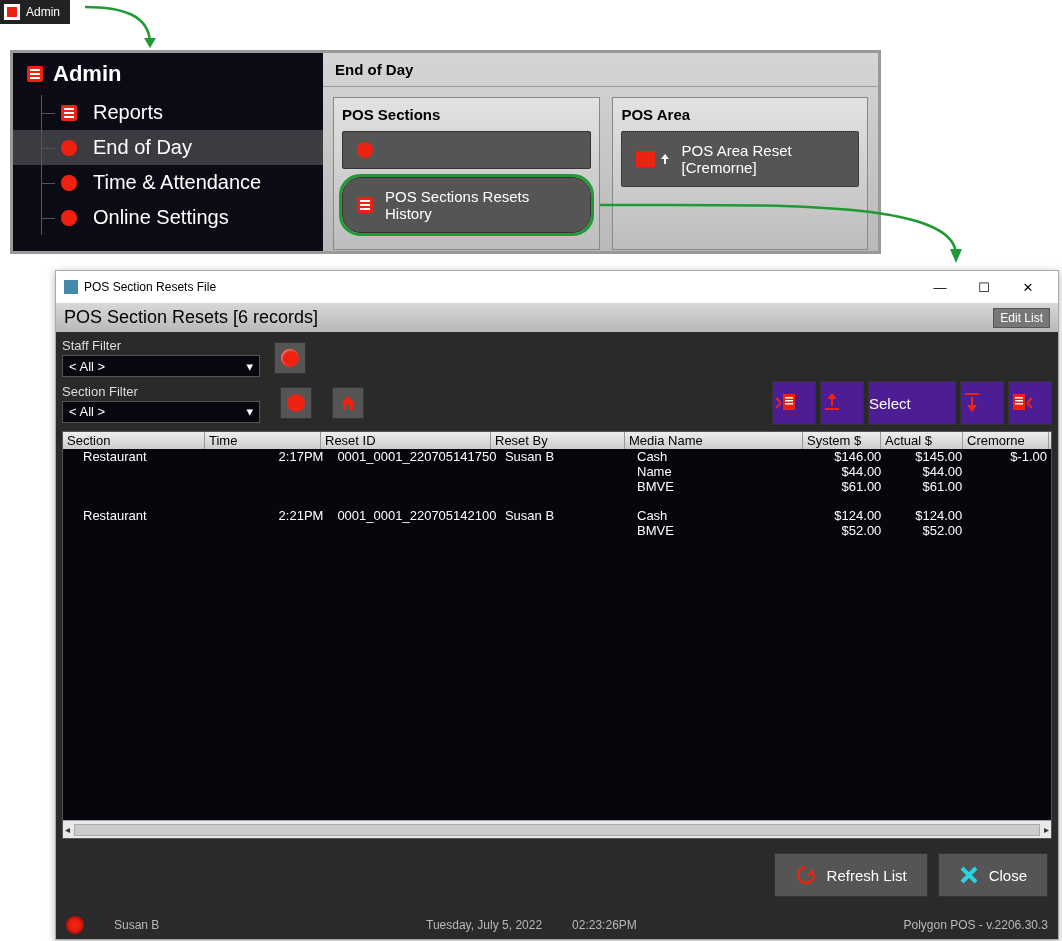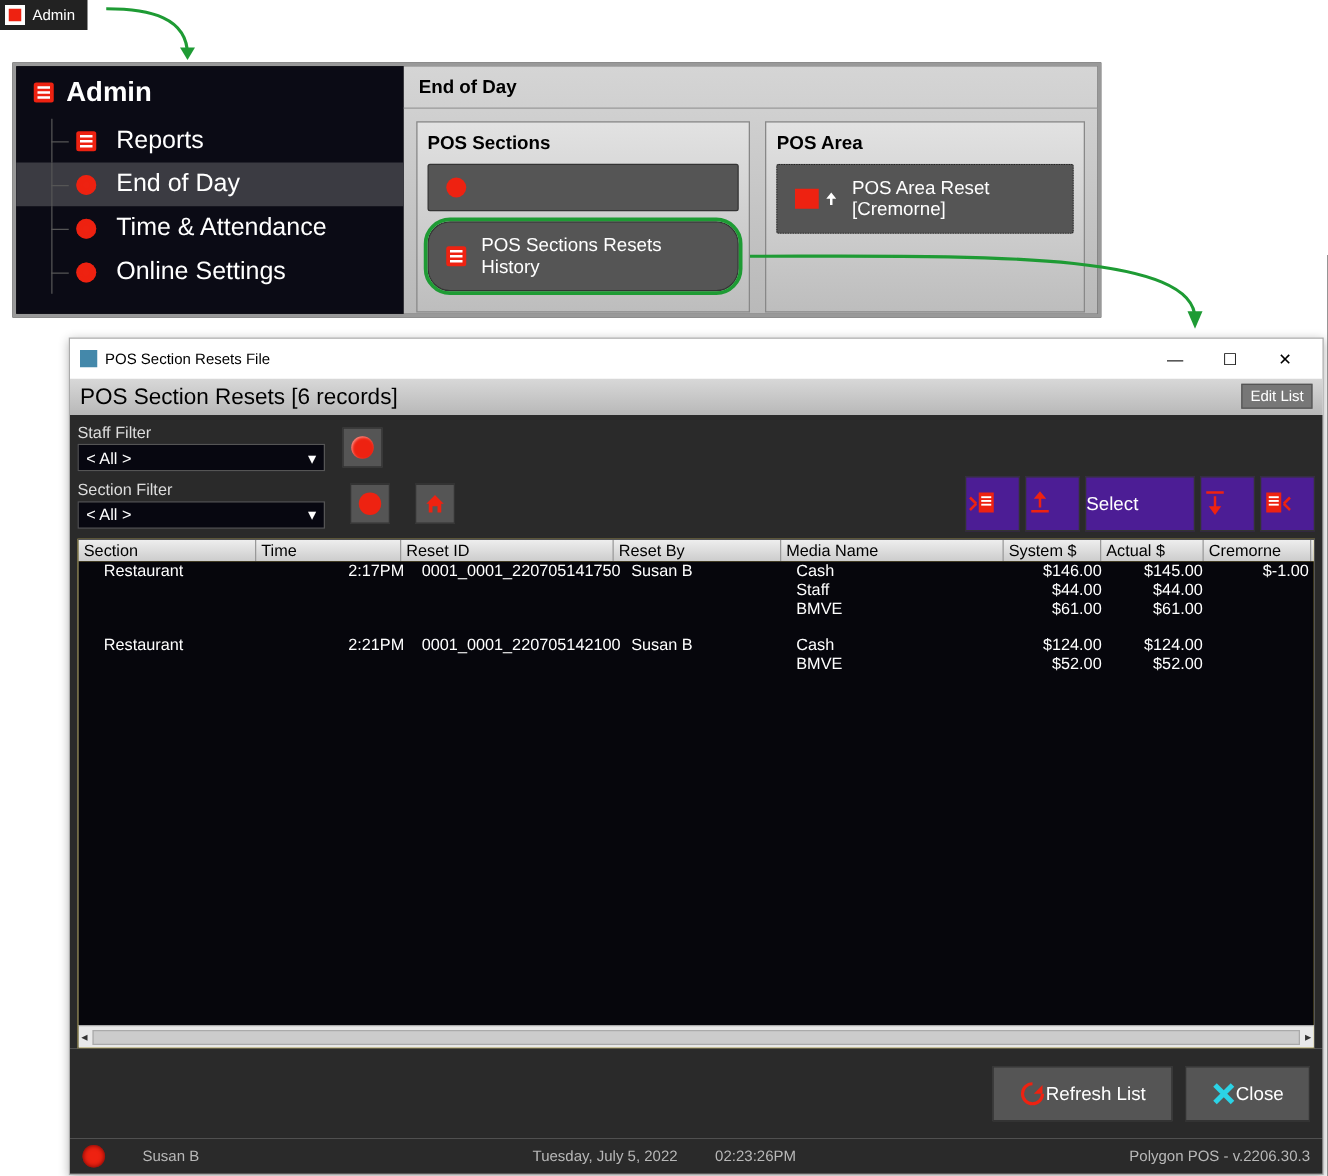--- a/index.html
+++ b/index.html
@@ -37,21 +37,21 @@
   .btnrow .dot { width:16px; height:16px; border-radius:50%; background:#e21; flex-shrink:0; }
   .btnrow .listicon { width:16px; height:16px; background:#e21; position:relative; flex-shrink:0; border-radius:2px;}
   .btnrow .listicon::before { content:""; position:absolute; left:3px; right:3px; top:3px; height:2px; background:#fff; box-shadow:0 4px 0 #fff, 0 8px 0 #fff; }
   .btnrow .monicon { width:22px; height:16px; background:#e21; position:relative; }
 
   
   .rwin { position:absolute; top:270px; left:55px; width:1004px; height:670px; background:#fff; border:1px solid #aaa; box-shadow:0 2px 8px rgba(0,0,0,.3); display:flex; flex-direction:column; }
   .rwin .titlebar { display:flex; align-items:center; padding:5px 8px; font-size:12px; }
   .rwin .titlebar .controls { margin-left:auto; display:flex; }
   .rwin .titlebar .wbtn { width:44px; height:22px; display:flex; align-items:center; justify-content:center; font-size:13px; }
-  .rwin .hdrbar { background:linear-gradient(#d8d8d8,#b8b8b8); display:flex; align-items:flex-start; padding:4px 8px; font-size:18px; }
+  .rwin .hdrbar { background:linear-gradient(#d8d8d8,#b8b8b8); display:flex; align-items:flex-end; padding:4px 8px; font-size:18px; }
   .rwin .hdrbar .edit { margin-left:auto; background:#777; color:#fff; font-size:12px; padding:2px 6px; border:1px solid #555; }
 
   .rbody { flex:1; background:#2a2a2a; display:flex; flex-direction:column; padding:6px 6px 0 6px; color:#ddd; font-size:13px; }
   .filters { display:flex; gap:14px; align-items:center; }
   .fcol { display:flex; flex-direction:column; gap:2px; }
   .fcol label { font-size:13px; color:#ddd; }
   .fselect { width:198px; height:22px; background:#070710; color:#fff; border:1px solid #555; padding:2px 6px; font-size:13px; display:flex; align-items:center; justify-content:space-between; }
   .smallbtn { width:32px; height:32px; background:#555; border:1px solid #333; display:flex; align-items:center; justify-content:center; }
   .smallbtn .dot { width:18px; height:18px; border-radius:50%; background:#e21; }
   .homebtn svg { fill:#e21; }
@@ -73,21 +73,21 @@
   .c-by   { width:134px; }
   .c-media{ width:178px; }
   .c-sys  { width:78px; text-align:right; }
   .c-act  { width:82px; text-align:right; }
   .c-var  { width:86px; text-align:right; }
 
   .hscroll { height:18px; background:#e9e9e9; border-top:1px solid #aaa; display:flex; align-items:center; justify-content:space-between; padding:0 2px; font-size:10px; color:#333;}
   .hscroll .thumb { flex:1; height:12px; background:#ccc; margin:0 4px; border:1px solid #aaa;}
 
   .footerbtns { display:flex; gap:10px; justify-content:flex-end; padding:14px 10px; background:#2a2a2a; }
-  .bigbtn { display:flex; align-items:center; background:#555; color:#fff; border:1px solid #333; padding:10px 20px; font-size:15px; }
+  .bigbtn { display:flex; align-items:center; gap:10px; background:#555; color:#fff; border:1px solid #333; padding:10px 20px; font-size:15px; }
 
   .statusbar { height:28px; background:#2a2a2a; color:#b8b8b8; display:flex; align-items:center; padding:0 10px; font-size:12px; gap:30px;}
   .statusbar .dot { width:18px; height:18px; border-radius:50%; background:#e21; box-shadow:inset 0 0 4px #600;}
 
   .filters-row2 { display:flex; align-items:center; gap:20px; margin-top:4px; }
 </style>
 </head>
 <body>
 
 <div class="admin-tag">
@@ -261,21 +261,21 @@
             <div class="c-media">Cash</div>
             <div class="c-sys">$146.00</div>
             <div class="c-act">$145.00</div>
             <div class="c-var">$-1.00</div>
           </div>
           <div class="grow">
             <div class="c-sect"></div>
             <div class="c-time"></div>
             <div class="c-id"></div>
             <div class="c-by"></div>
-            <div class="c-media">Staff</div>
+            <div class="c-media">Name</div>
             <div class="c-sys">$44.00</div>
             <div class="c-act">$44.00</div>
             <div class="c-var"></div>
           </div>
           <div class="grow">
             <div class="c-sect"></div>
             <div class="c-time"></div>
             <div class="c-id"></div>
             <div class="c-by"></div>
             <div class="c-media">BMVE</div>

